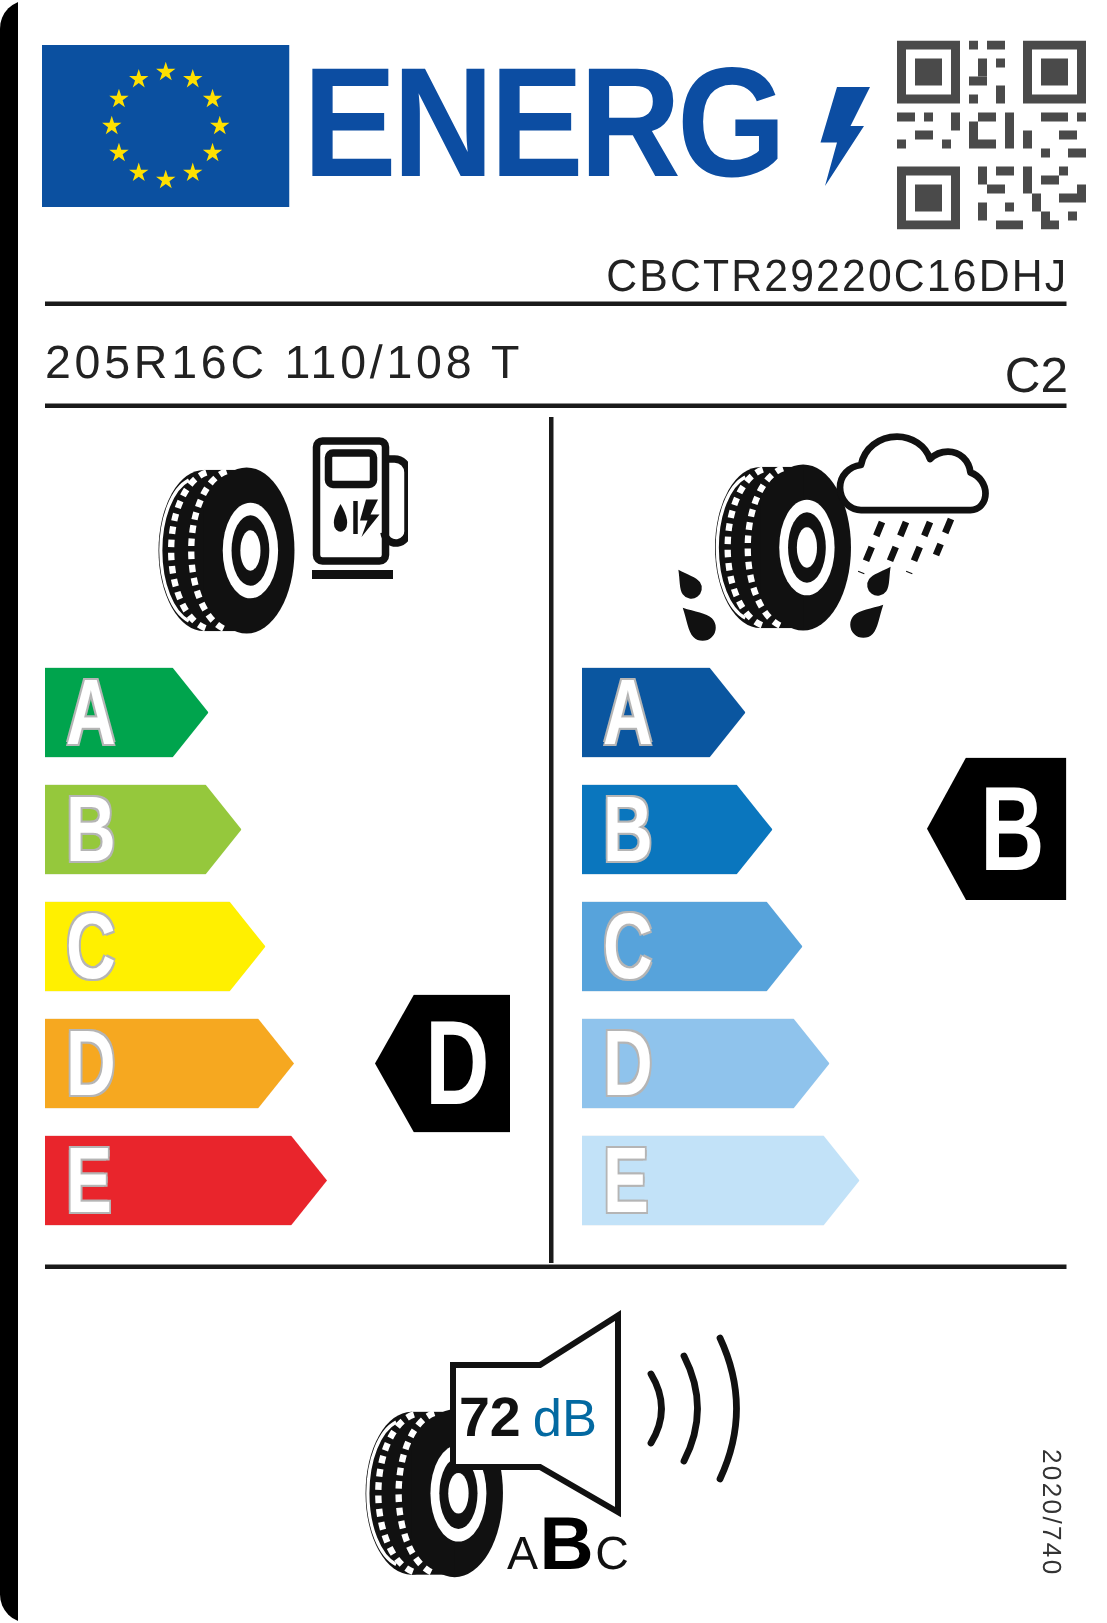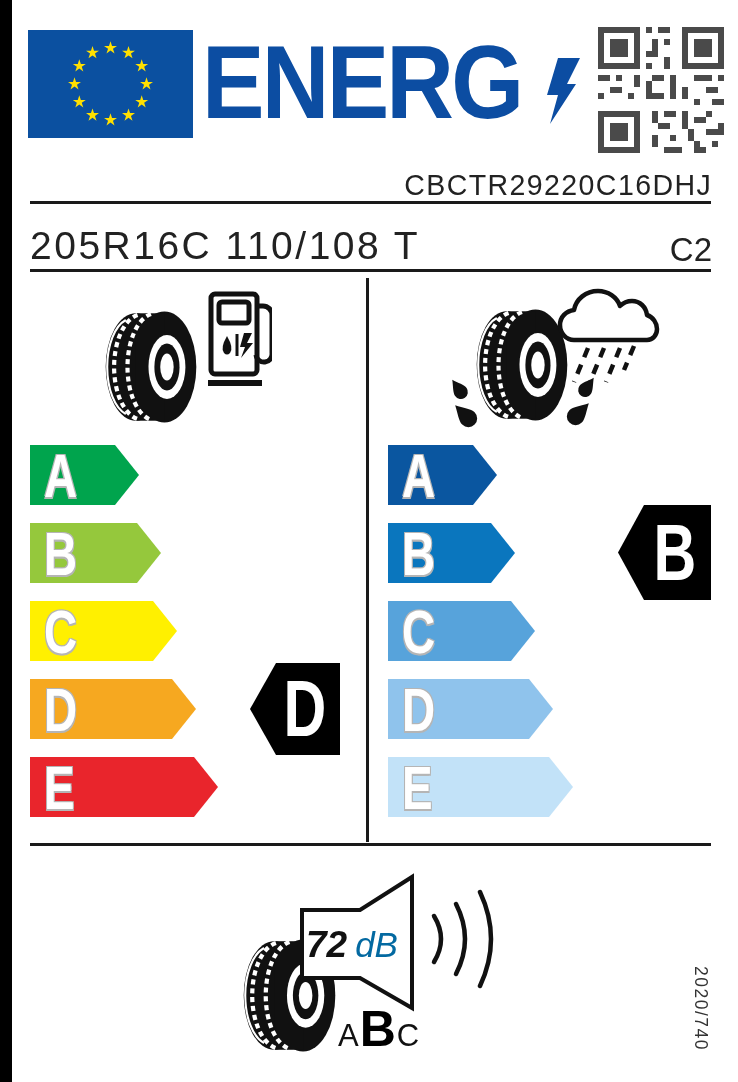--- a/index.html
+++ b/index.html
@@ -1,31 +1,31 @@
 <!DOCTYPE html>
 <html><head>
 <meta charset="utf-8">
 <style>
   html,body{margin:0;padding:0;background:#fff;}
   *{box-sizing:border-box;font-family:"Liberation Sans",sans-serif;}
-  .label{position:relative;width:738px;height:1082px;background:#fff;overflow:hidden;}
+  .label{position:relative;width:738px;height:1082px;background:#fff;overflow:hidden;border-radius:19px;}
   .black-band{position:absolute;left:0;top:0;width:12px;height:1082px;background:#000;}
   
   .flag{position:absolute;left:28px;top:30px;width:165px;height:108px;}
   .logo{position:absolute;left:202px;top:32px;line-height:100px;font-size:104px;font-weight:700;
         color:#0C4DA2;letter-spacing:-3px;transform:scaleX(.9);transform-origin:0 0;white-space:nowrap;}
   .bolt{position:absolute;left:546px;top:58px;width:34px;height:66px;}
   .qr{position:absolute;left:598px;top:27px;width:126px;height:126px;}
   
   .brand{position:absolute;left:30px;top:167px;font-size:31px;font-weight:700;color:#222;letter-spacing:.5px;}
   .type-id{position:absolute;right:26px;top:168px;font-size:30px;color:#222;letter-spacing:1.5px;
            transform:scaleX(.95);transform-origin:100% 0;}
   .rule{position:absolute;left:30px;width:681px;height:3px;background:#1a1a1a;}
   .rule1{top:201px;} .rule2{top:269px;} .rule3{top:843px;}
-  .size-des{position:absolute;left:30px;top:224px;font-size:39px;color:#222;letter-spacing:2.5px;}
+  .size-des{position:absolute;left:30px;top:224px;font-size:31px;color:#222;letter-spacing:2.5px;}
   .tyre-class{position:absolute;right:26px;top:231px;font-size:33px;color:#222;}
   
   .fuel-icon{position:absolute;left:100px;top:286px;width:172px;height:148px;}
   .wet-icon{position:absolute;left:448px;top:286px;width:215px;height:145px;}
   .divider{position:absolute;left:366px;top:278px;width:3px;height:564px;background:#1a1a1a;}
   
   .col{position:absolute;top:445px;}
   .fuel{left:30px;} .wet{left:388px;}
   .arrow{position:relative;height:60px;margin-bottom:18px;
          clip-path:polygon(0 0,calc(100% - 24px) 0,100% 50%,calc(100% - 24px) 100%,0 100%);
@@ -41,21 +41,21 @@
        text-shadow:-1.5px -1.5px 0 #b5b5b5,1.5px -1.5px 0 #b5b5b5,-1.5px 1.5px 0 #b5b5b5,1.5px 1.5px 0 #b5b5b5;}
   
   .rating{position:absolute;background:#000;display:flex;align-items:center;justify-content:center;
           clip-path:polygon(26px 0,100% 0,100% 100%,26px 100%,0 50%);padding-left:20px;}
   .fuel-rating{left:250px;top:663px;width:90px;height:92px;}
   .wet-rating{left:618px;top:505px;width:93px;height:95px;}
   .rating-letter{font-size:80px;font-weight:700;color:#fff;transform:scaleX(.74);line-height:1;}
   
   .noise-tire{position:absolute;left:242px;top:934px;width:95px;height:123px;}
   .speaker{position:absolute;left:294px;top:866px;width:130px;height:148px;}
-  .db-box{position:absolute;left:306px;top:924px;display:flex;align-items:baseline;gap:8px;font-style:italic;}
+  .db-box{position:absolute;left:306px;top:924px;display:flex;align-items:baseline;gap:8px;}
   .db-value{font-size:37px;font-weight:700;color:#111;}
   .db-unit{font-size:35px;color:#0369a1;}
   .waves{position:absolute;left:424px;top:882px;width:72px;height:112px;}
   .noise-abc{position:absolute;left:338px;top:1000px;display:flex;align-items:baseline;}
   .abc-a,.abc-c{font-size:31px;color:#111;letter-spacing:1px;}
   .abc-b{font-size:50px;font-weight:700;color:#000;letter-spacing:1px;}
   .regulation{position:absolute;left:690px;top:966px;writing-mode:vertical-rl;
               font-size:17.5px;color:#333;letter-spacing:1.5px;}
 </style>
 </head>

